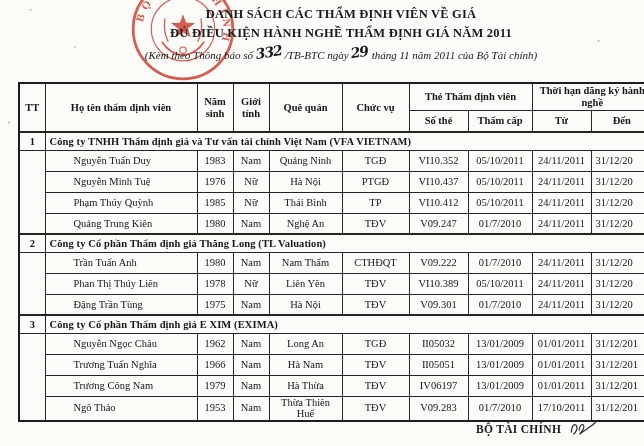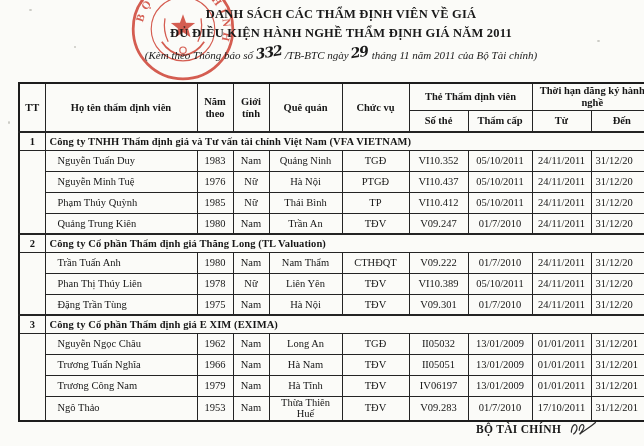--- a/index.html
+++ b/index.html
@@ -45,21 +45,21 @@
   .roster{border:2px solid #1d1d1d;}
   .roster thead th{font-weight:bold;}
   .roster thead tr.h1{height:27px;}
   .roster thead tr.h2{height:22px;}
   tr.group-row{height:18px;}
   tr.group-row td{border-top-width:2px;}
   tr.group-row td.company{
     text-align:left;font-weight:bold;padding-left:4px;letter-spacing:.1px;
   }
   tr.person-row{height:21px;}
-  td.c-name{text-align:left;padding-left:12px;}
+  td.c-name{text-align:left;padding-left:28px;}
   td.c-to{text-align:left;padding-left:4px;}
   
   .footer{
     position:absolute;left:476px;top:419px;
     font-size:11.5px;font-weight:bold;letter-spacing:.3px;
     white-space:nowrap;
   }
   .footer .sig{vertical-align:-4px;margin-left:3px;}
   
   .speck{position:absolute;background:#c9c9c3;border-radius:50%;}
@@ -102,21 +102,21 @@
         <col style="width:67px">
         <col style="width:59px">
         <col style="width:64px">
       <col style="width:59px">
         <col style="width:62px">
     </colgroup>
     <thead>
       <tr class="h1">
         <th rowspan="2">TT</th>
         <th rowspan="2">Họ tên thẩm định viên</th>
-        <th rowspan="2">Năm theo</th>
+        <th rowspan="2">Năm sinh</th>
         <th rowspan="2">Giới tính</th>
         <th rowspan="2">Quê quán</th>
         <th rowspan="2">Chức vụ</th>
         <th colspan="2">Thẻ Thẩm định viên</th>
         <th colspan="2">Thời hạn đăng ký hành nghề</th>
       </tr>
       <tr class="h2">
         <th>Số thẻ</th>
         <th>Thẩm cấp</th>
         <th>Từ</th>
@@ -159,21 +159,21 @@
           <td class="c-pos">TP</td>
           <td class="c-card">VI10.412</td>
           <td class="c-cdate">05/10/2011</td>
           <td class="c-from">24/11/2011</td>
           <td class="c-to">31/12/20</td>
         </tr>
         <tr class="person-row">
           <td class="c-name">Quảng Trung Kiên</td>
           <td class="c-birth">1980</td>
           <td class="c-gender">Nam</td>
-          <td class="c-home">Trần An</td>
+          <td class="c-home">Nghệ An</td>
           <td class="c-pos">TĐV</td>
           <td class="c-card">V09.247</td>
           <td class="c-cdate">01/7/2010</td>
           <td class="c-from">24/11/2011</td>
           <td class="c-to">31/12/20</td>
         </tr>
         <tr class="group-row">
           <td style="font-weight: bold;">2</td>
           <td colspan="9" class="company">Công ty Cổ phần Thẩm định giá Thăng Long (TL Valuation)</td>
         </tr>
@@ -235,21 +235,21 @@
           <td class="c-pos">TĐV</td>
           <td class="c-card">II05051</td>
           <td class="c-cdate">13/01/2009</td>
           <td class="c-from">01/01/2011</td>
           <td class="c-to">31/12/201</td>
         </tr>
         <tr class="person-row">
           <td class="c-name">Trương Công Nam</td>
           <td class="c-birth">1979</td>
           <td class="c-gender">Nam</td>
-          <td class="c-home">Hà Tĩnh</td>
+          <td class="c-home">Hà Thừa</td>
           <td class="c-pos">TĐV</td>
           <td class="c-card">IV06197</td>
           <td class="c-cdate">13/01/2009</td>
           <td class="c-from">01/01/2011</td>
           <td class="c-to">31/12/201</td>
         </tr>
         <tr class="person-row">
           <td class="c-name">Ngô Thảo</td>
           <td class="c-birth">1953</td>
           <td class="c-gender">Nam</td>

